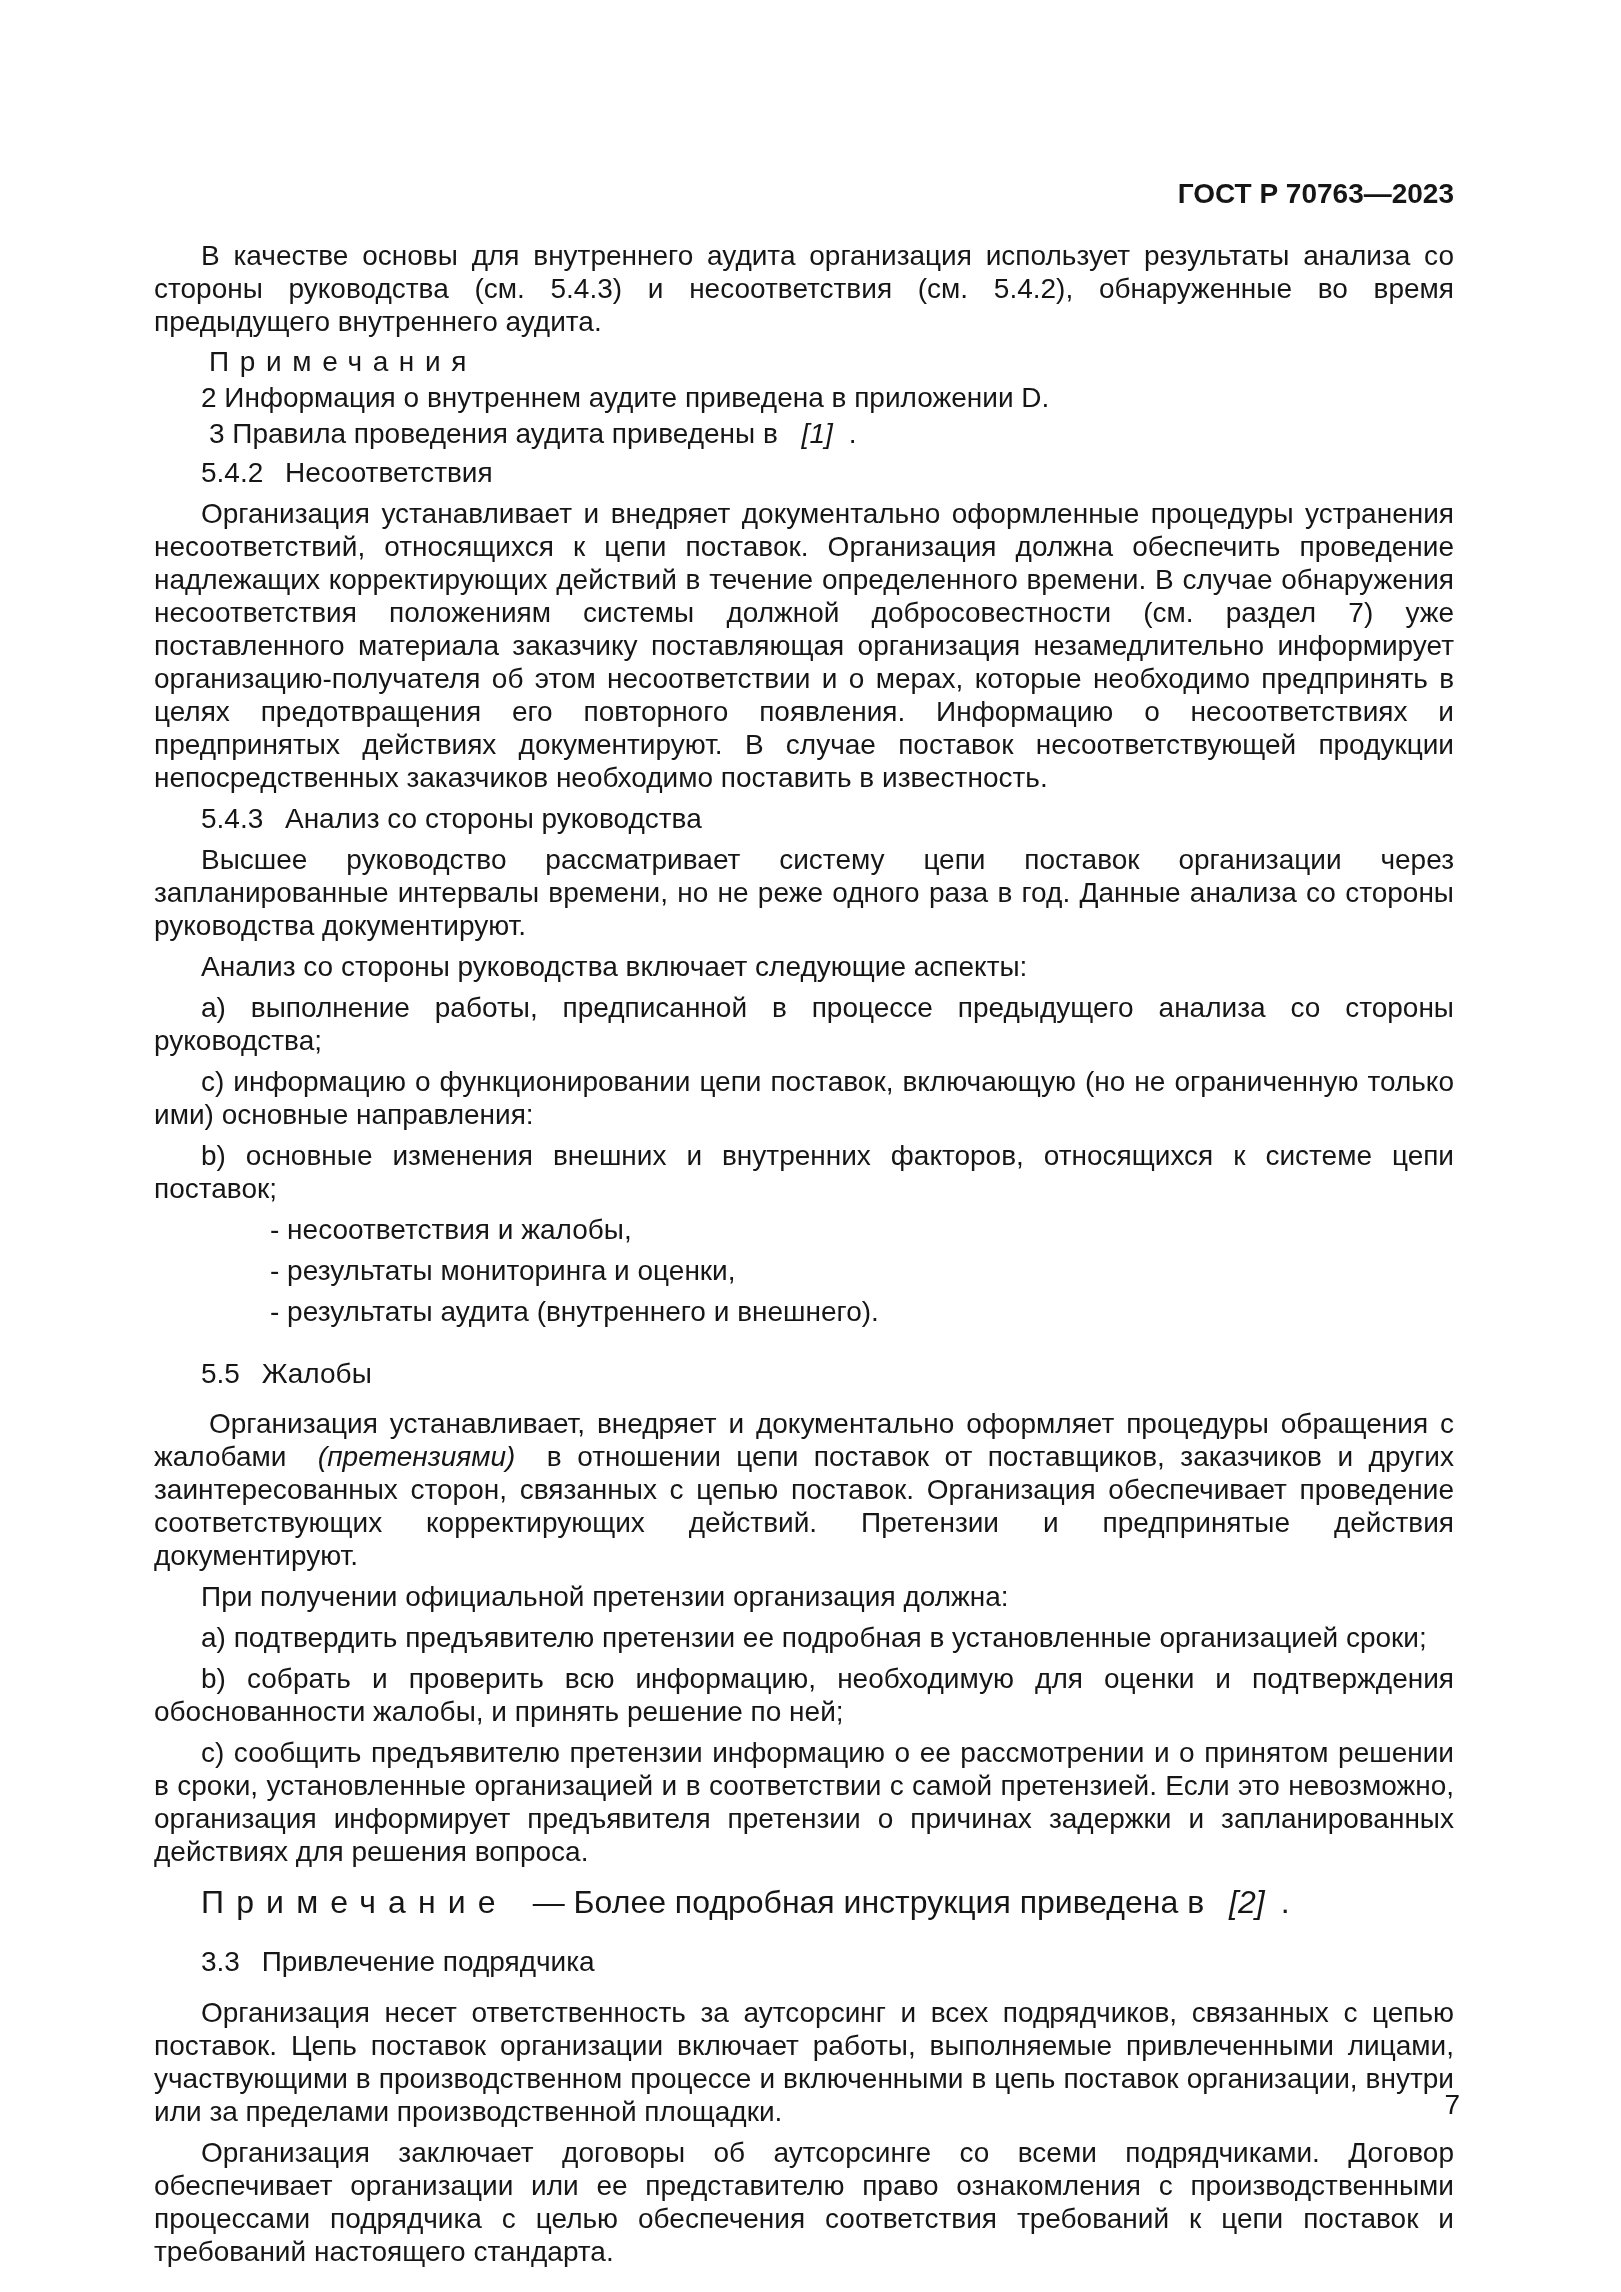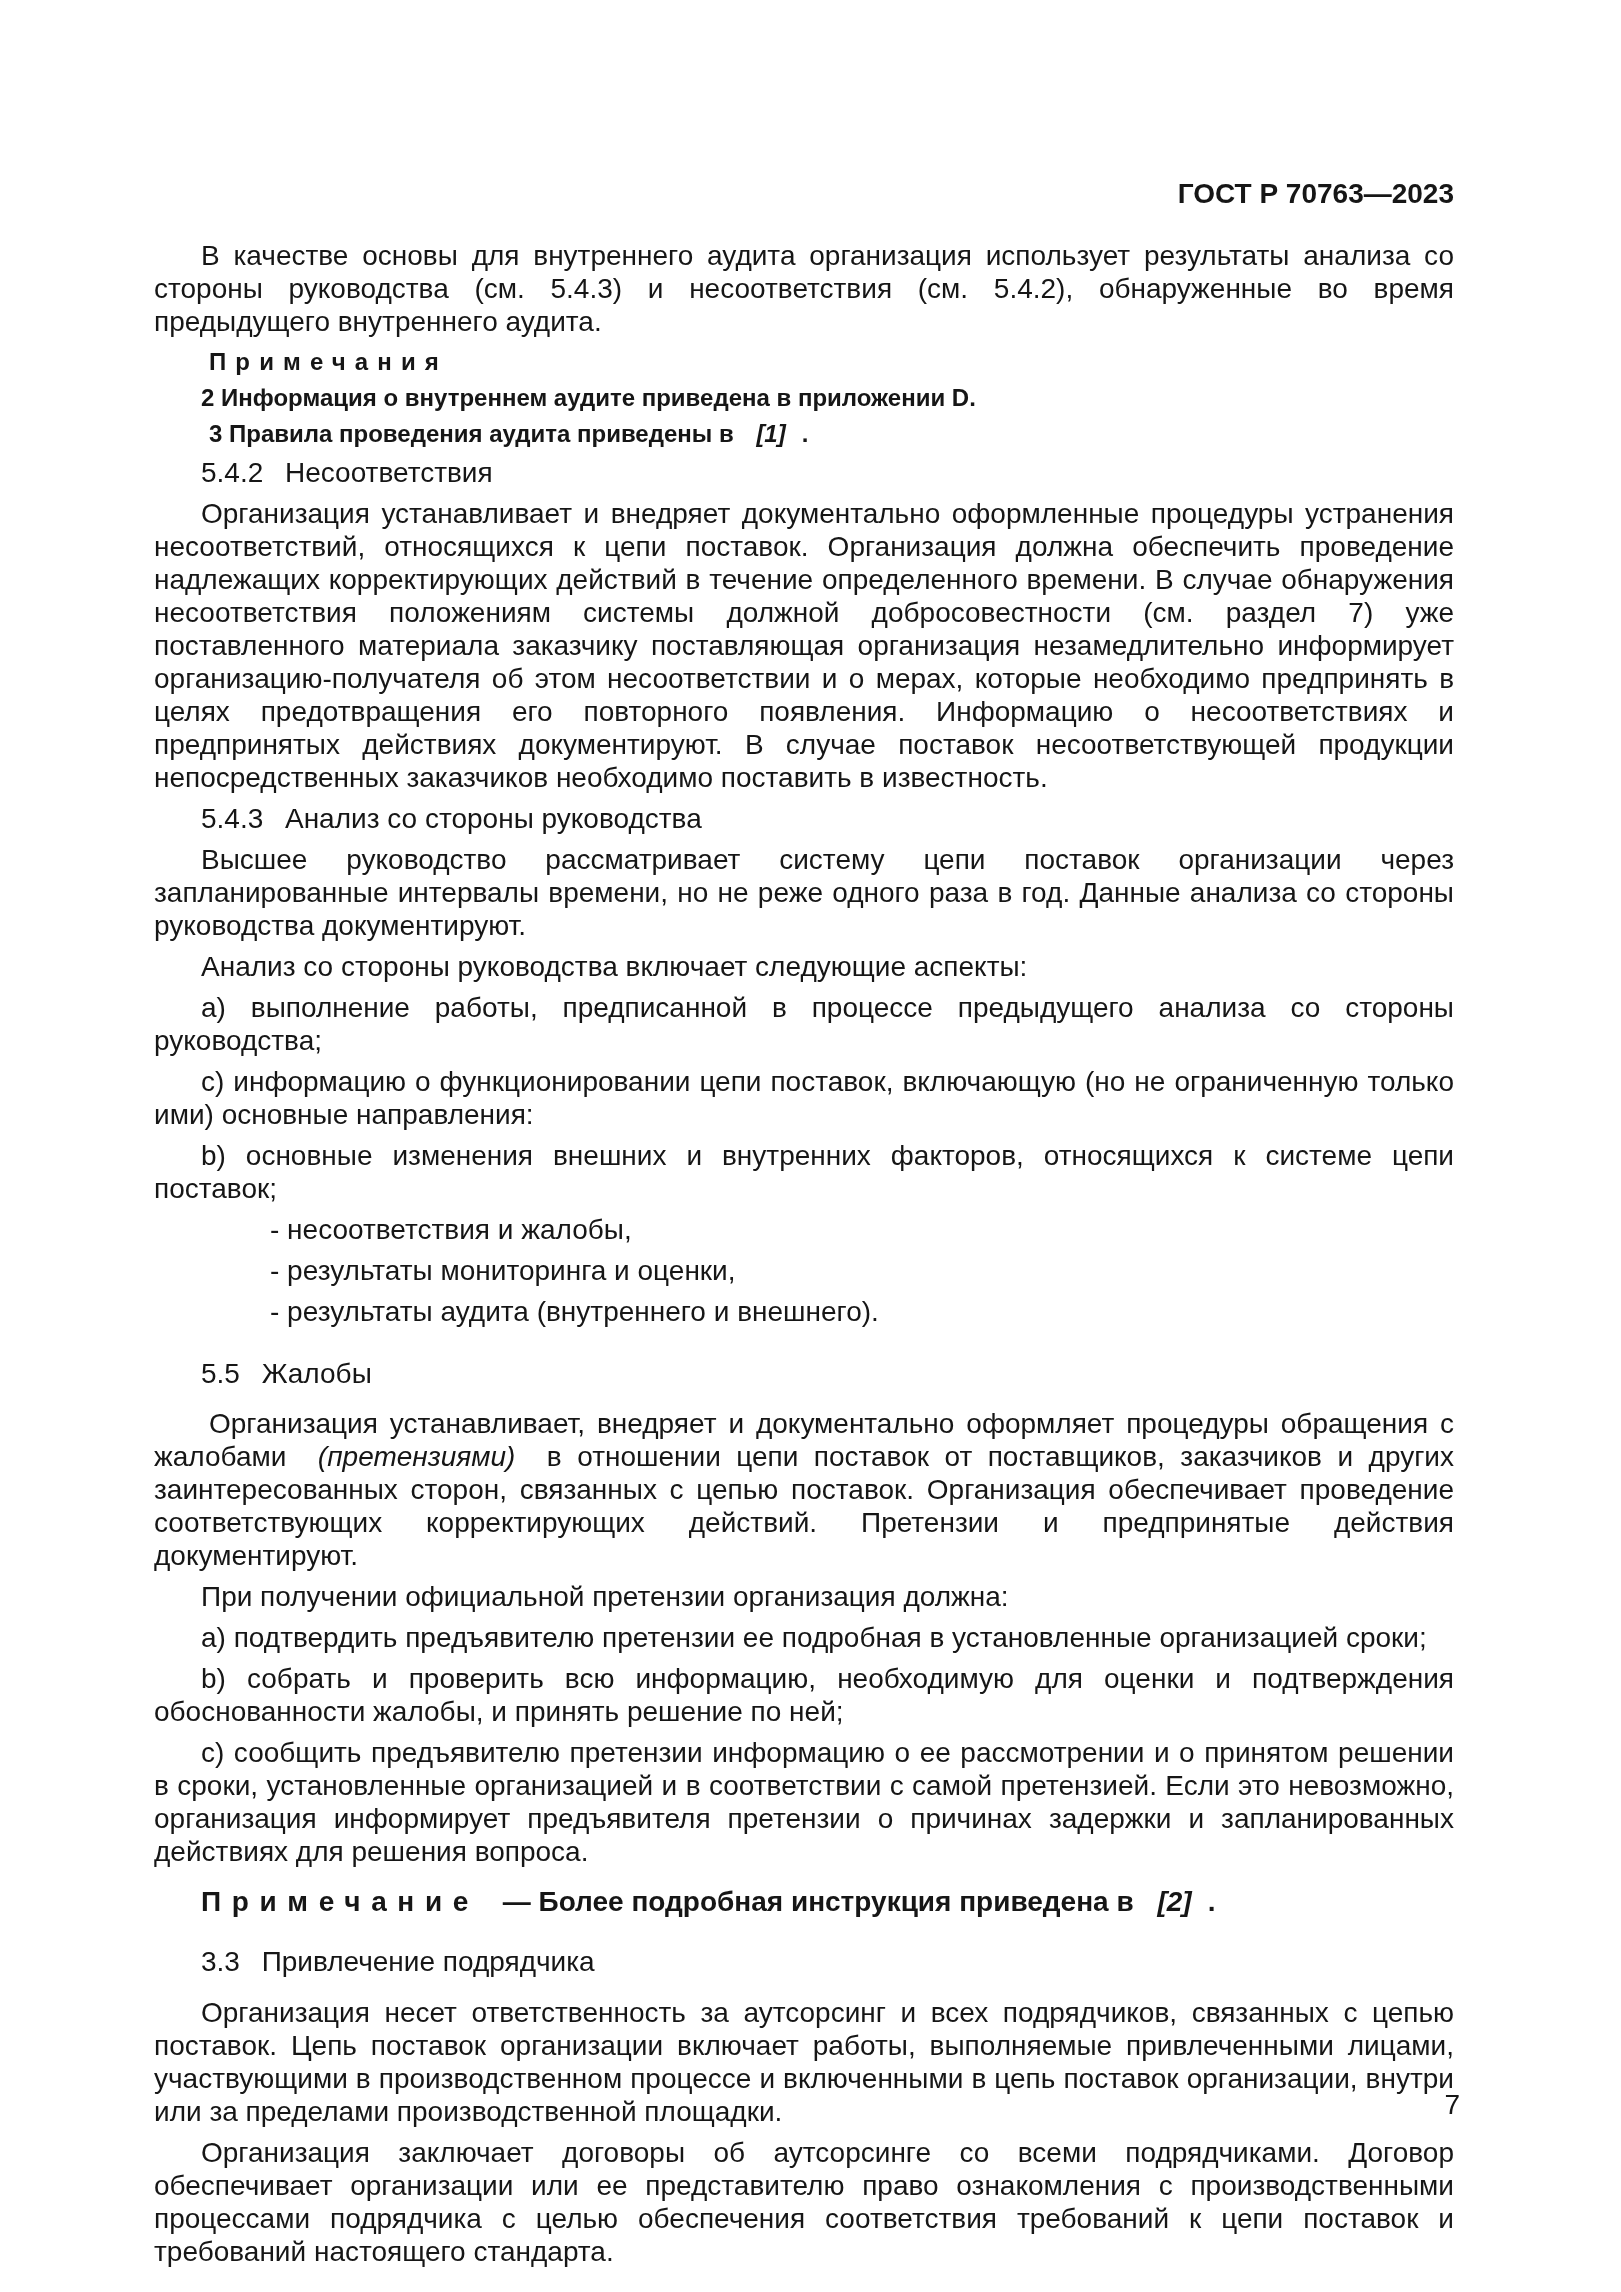--- a/index.html
+++ b/index.html
@@ -22,43 +22,41 @@
   .doc-body {
     font-size:28px;
     line-height:33px;
     text-align:justify;
     hyphens:auto;
     -webkit-hyphens:auto;
   }
   .para { text-indent:47px; }
   .para.dash { text-indent:116px; }
   .notes {
-    font-size:24px;
+    font-size:28px;
     line-height:28px;
     margin:9.8px 0 7.8px;
-    font-weight:bold;
   }
   .notes p { text-indent:47px; }
   .spaced { letter-spacing:0.38em; }
   .h-sub {
     font-size:28px; line-height:33px; font-weight:400;
     text-align:left; text-indent:47px;
     margin:7.8px 0 2px;
   }
   .h-sec {
     font-size:28px; line-height:33px; font-weight:400;
     text-align:left; text-indent:47px;
     margin:29px 0 17.6px;
   }
   .h-num { margin-right:13.7px; }
   .single-note {
-    font-size:28px; line-height:28px;
+    font-size:32px; line-height:28px;
     text-indent:47px;
     margin:19.6px 0 13.7px;
-    font-weight:bold;
   }
   .em { font-style:italic; }
   .page-number {
     position:absolute;
     top:2056px;
     right:161px;
     font-size:28px;
     line-height:33px;
   }
 </style>

